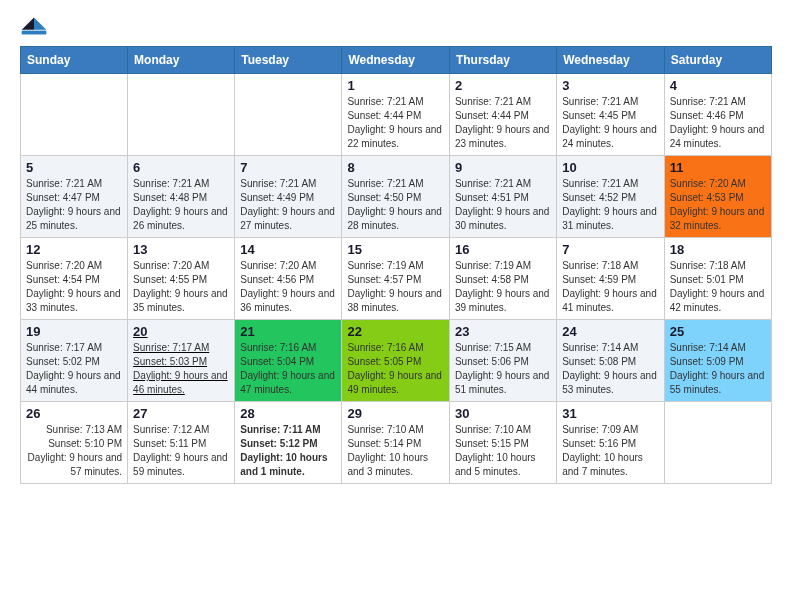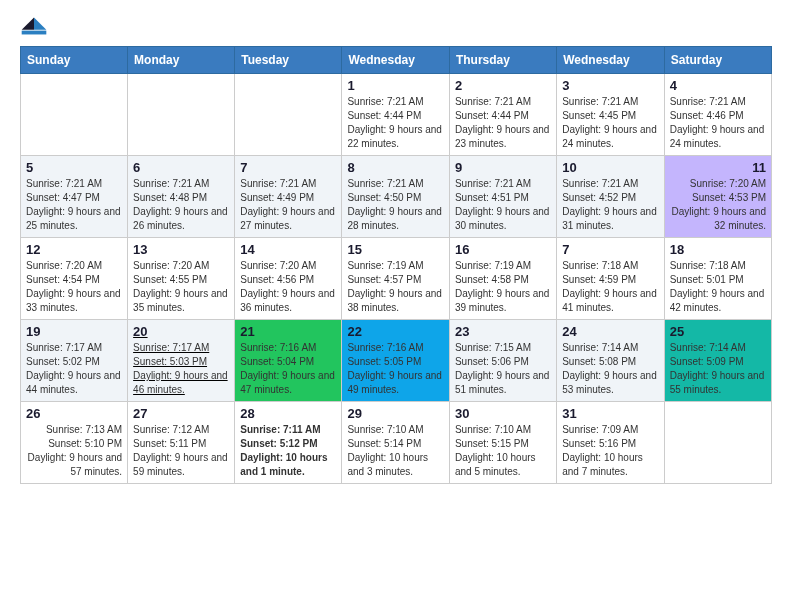--- a/index.html
+++ b/index.html
@@ -191,21 +191,21 @@
             <div class="day-info" style="white-space: pre-line;">Sunrise: 7:21 AM
 Sunset: 4:51 PM
 Daylight: 9 hours and 30 minutes.</div>
           </td>
           <td style="background: rgb(240, 244, 248);">
             <div class="day-num">10</div>
             <div class="day-info" style="white-space: pre-line;">Sunrise: 7:21 AM
 Sunset: 4:52 PM
 Daylight: 9 hours and 31 minutes.</div>
           </td>
-          <td style="background: #c4b5fd; text-align: right;">
+          <td style="background: #f97316;">
             <div class="day-num">11</div>
             <div class="day-info" style="white-space: pre-line;">Sunrise: 7:20 AM
 Sunset: 4:53 PM
 Daylight: 9 hours and 32 minutes.</div>
           </td>
         </tr>
         <tr>
           <td>
             <div class="day-num">12</div>
             <div class="day-info" style="white-space: pre-line;">Sunrise: 7:20 AM
@@ -261,39 +261,39 @@
             <div class="day-info" style="white-space: pre-line;">Sunrise: 7:17 AM
 Sunset: 5:03 PM
 Daylight: 9 hours and 46 minutes.</div>
           </td>
           <td style="background: #22c55e;">
             <div class="day-num">21</div>
             <div class="day-info" style="white-space: pre-line;">Sunrise: 7:16 AM
 Sunset: 5:04 PM
 Daylight: 9 hours and 47 minutes.</div>
           </td>
-          <td style="background: #0ea5e9;">
+          <td style="background: #84cc16;">
             <div class="day-num">22</div>
             <div class="day-info" style="white-space: pre-line;">Sunrise: 7:16 AM
 Sunset: 5:05 PM
 Daylight: 9 hours and 49 minutes.</div>
           </td>
           <td style="background: rgb(240, 244, 248);">
             <div class="day-num">23</div>
             <div class="day-info" style="white-space: pre-line;">Sunrise: 7:15 AM
 Sunset: 5:06 PM
 Daylight: 9 hours and 51 minutes.</div>
           </td>
           <td style="background: rgb(240, 244, 248);">
             <div class="day-num">24</div>
             <div class="day-info" style="white-space: pre-line;">Sunrise: 7:14 AM
 Sunset: 5:08 PM
 Daylight: 9 hours and 53 minutes.</div>
           </td>
-          <td style="background: #14b8a6;">
+          <td style="background: #7dd3fc;">
             <div class="day-num">25</div>
             <div class="day-info" style="white-space: pre-line;">Sunrise: 7:14 AM
 Sunset: 5:09 PM
 Daylight: 9 hours and 55 minutes.</div>
           </td>
         </tr>
         <tr>
           <td>
             <div class="day-num">26</div>
             <div class="day-info" style="white-space: pre-line; text-align: right;">Sunrise: 7:13 AM

